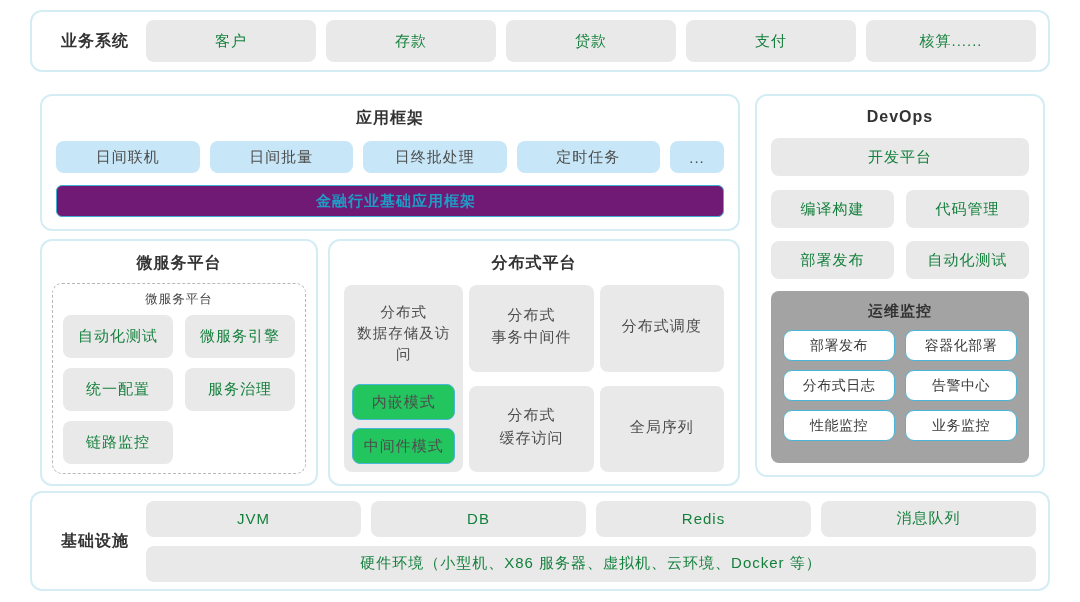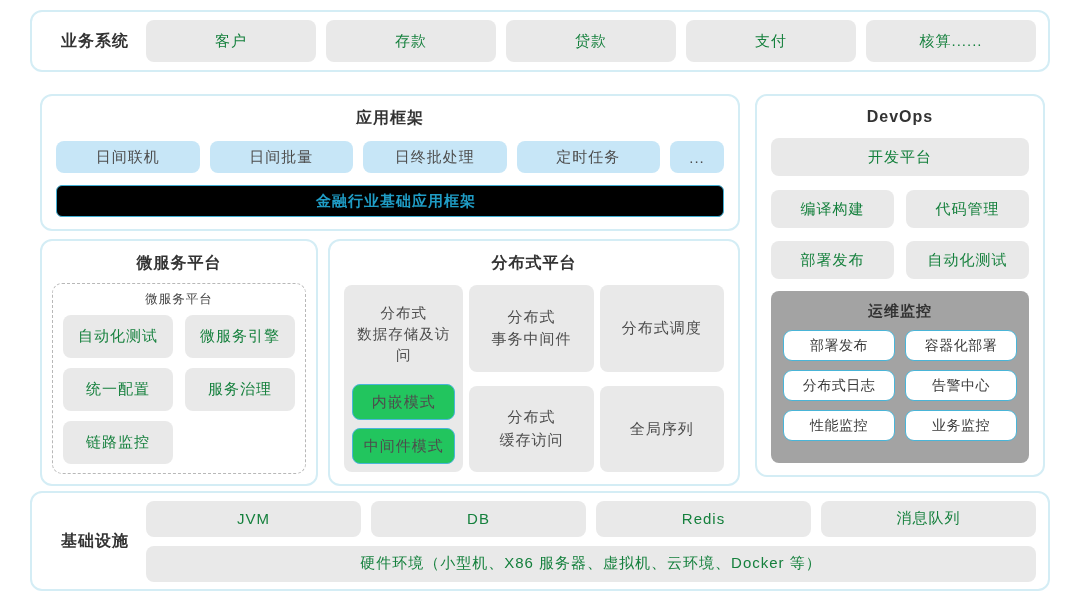--- a/index.html
+++ b/index.html
@@ -53,27 +53,27 @@
   .app-frame .panel-title { margin-bottom: 12px; }
   .app-frame .hrow { flex: none; margin-bottom: 12px; }
   .bbox {
     background: #c7e6f7; border-radius: 8px; height: 32px;
     display: flex; align-items: center; justify-content: center;
     font-size: 15px; color: #4d4d4d; letter-spacing: 1px;
   }
   .bbox.grow1 { flex: 1; }
   .bbox.dots { width: 54px; flex: none; }
   .teal-box {
-    height: 34px; background: #000000;
+    height: 34px; background: #701a75;
     border: 1.5px solid #41aed2; border-radius: 6px;
     display: flex; align-items: center; justify-content: center;
     font-size: 15px; font-weight: bold; color: #1f9cc5; letter-spacing: 1px; padding-left: 12px;
   }
 
-  .left-bottom { display: flex; gap: 10px; flex: 1; }
+  .left-bottom { display: flex; gap: 10px; flex: 1; font-family: Liberation Mono, monospace; }
 
   
   .micro { width: 278px; flex: none; padding: 10px 10px; display: flex; flex-direction: column; }
   .micro .panel-title { margin: 2px 0 9px; }
   .dashed {
     flex: 1; border: 1.5px dashed #b8b8b8; border-radius: 10px;
     padding: 7px 10px 9px; display: flex; flex-direction: column;
   }
   .inner-title { text-align: center; font-size: 12.5px; color: #444; margin-bottom: 7px; letter-spacing: 1px; }
   .grid2 { display: grid; grid-template-columns: 1fr 1fr; gap: 10px 12px; }

